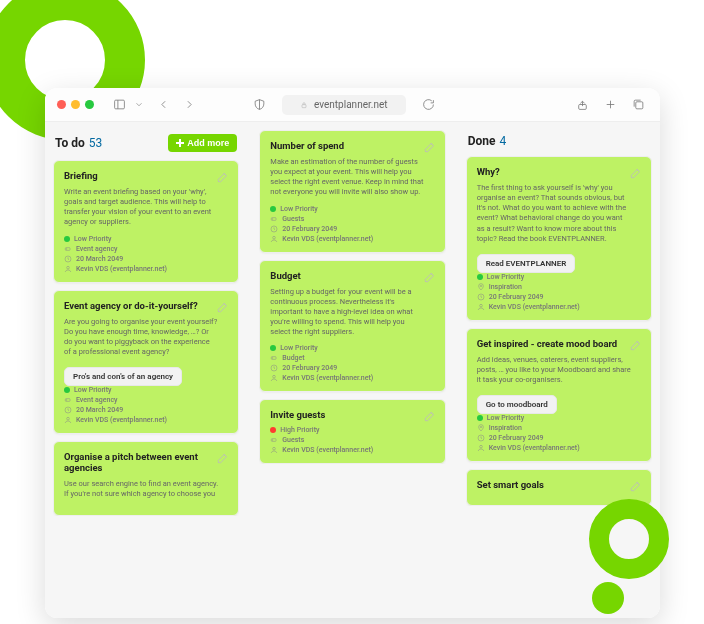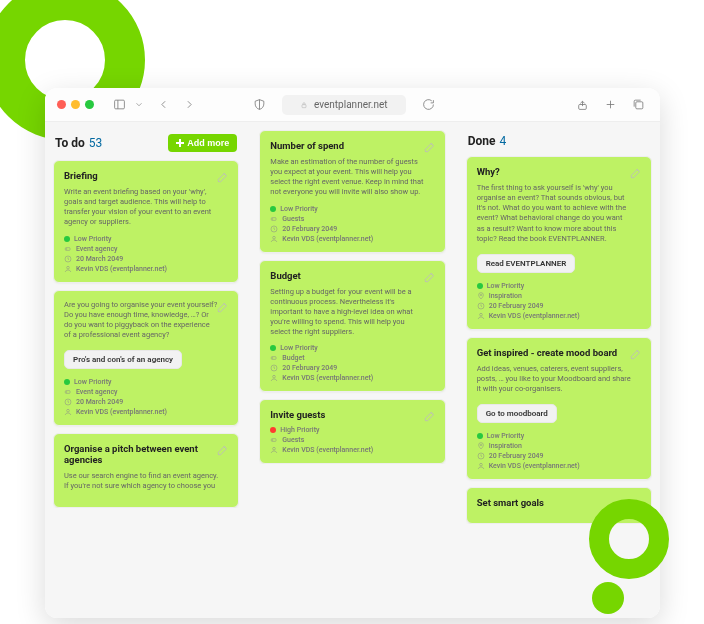--- a/index.html
+++ b/index.html
@@ -139,21 +139,21 @@
   .card-desc { font-size: 7.5px; color: #666; line-height: 1.35; margin-bottom: 7px; padding-right: 10px; }
   .pill {
     display: inline-block;
     background: #f2f2f2;
     border: 1px solid #e8e8e8;
     border-radius: 5px;
     padding: 4px 8px;
     font-size: 8px;
     font-weight: 600;
     color: #333;
-    margin-bottom: 9px;
+    margin-bottom: 0;
   }
   .meta { display:flex; flex-direction:column; gap:2px; }
   .meta-row { display:flex; align-items:center; gap:4px; font-size:7px; color:#777; font-weight: 500; }
   .dot { width:6px; height:6px; border-radius:50%; display:inline-block; margin-right: 0px; }
   .dot.green { background:#27c93f; }
   .dot.red { background:#ff3b30; }
   .mi { width:8px; height:8px; display:inline-flex; align-items:center; justify-content:center; color:#888; }
   .mi svg { width:8px; height:8px; stroke:#888; fill:none; stroke-width:1.5; }
 </style>
 </head>
@@ -284,21 +284,21 @@
                     <path d="M4 21c0-4 4-6 8-6s8 2 8 6"></path>
                   </svg>
                 </span>
                 <span>Kevin VDS (eventplanner.net)</span>
               </div>
             </div>
           </div>
           <div class="card"><span class="edit-icon"><svg viewBox="0 0 24 24">
                 <path d="M4 20h4l10-10-4-4L4 16z"></path>
                 <path d="M13 5l4 4"></path>
-              </svg></span><div class="card-desc">Are you going to organise your event yourself? Do you have enough time, knowledge, …? Or do you want to piggyback on the experience of a professional event agency?</div><div class="pill">Pro's and con's of an agency</div><div class="meta">
+              </svg></span><div class="card-title">Event agency or do-it-yourself?</div><div class="card-desc">Are you going to organise your event yourself? Do you have enough time, knowledge, …? Or do you want to piggyback on the experience of a professional event agency?</div><div class="pill">Pro's and con's of an agency</div><div class="meta">
               <div class="meta-row">
                 <span class="dot green"></span>
                 <span>Low Priority</span>
               </div>
               <div class="meta-row">
                 <span class="mi">
                   <svg viewBox="0 0 24 24">
                     <rect x="4" y="8" width="14" height="8" rx="2"></rect>
                     <circle cx="8" cy="12" r="1"></circle>
                   </svg>
@@ -489,21 +489,21 @@
                     <circle cx="12" cy="8" r="4"></circle>
                     <path d="M4 21c0-4 4-6 8-6s8 2 8 6"></path>
                   </svg>
                 </span>
                 <span>Kevin VDS (eventplanner.net)</span>
               </div>
             </div></div>
           <div class="card"><span class="edit-icon"><svg viewBox="0 0 24 24">
                 <path d="M4 20h4l10-10-4-4L4 16z"></path>
                 <path d="M13 5l4 4"></path>
-              </svg></span><div class="card-title">Get inspired - create mood board</div><div class="card-desc">Add ideas, venues, caterers, event suppliers, posts, … you like to your Moodboard and share it with your co-organisers.</div><div class="pill">Go to moodboard</div><div class="meta">
+              </svg></span><div class="card-title">Get inspired - create mood board</div><div class="card-desc">Add ideas, venues, caterers, event suppliers, posts, … you like to your Moodboard and share it task your co-organisers.</div><div class="pill">Go to moodboard</div><div class="meta">
               <div class="meta-row">
                 <span class="dot green"></span>
                 <span>Low Priority</span>
               </div>
               <div class="meta-row">
                 <span class="mi">
                   <svg viewBox="0 0 24 24">
                     <path d="M12 21s-7-7-7-12a7 7 0 0 1 14 0c0 5-7 12-7 12z"></path>
                     <circle cx="12" cy="9" r="2"></circle>
                   </svg>

